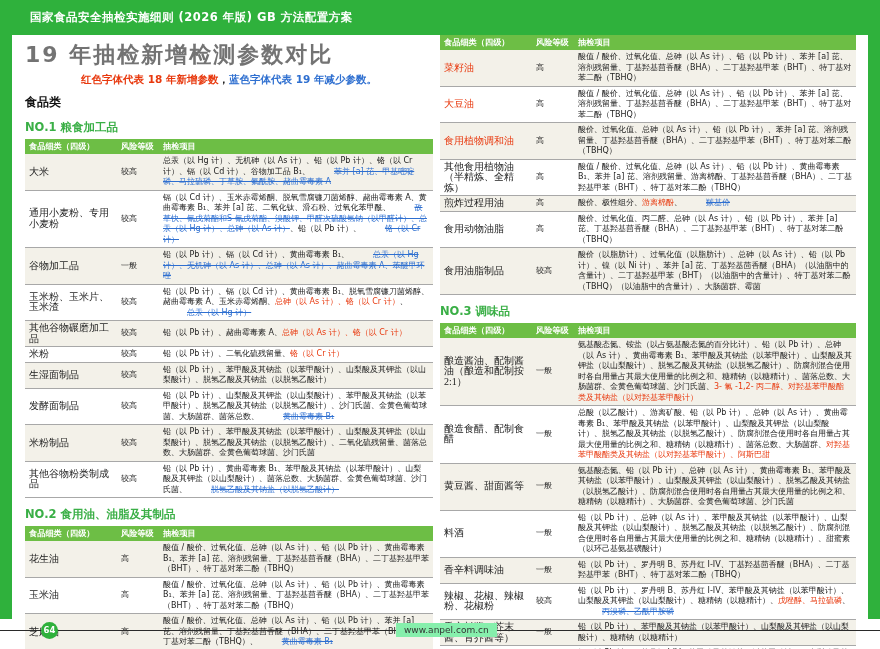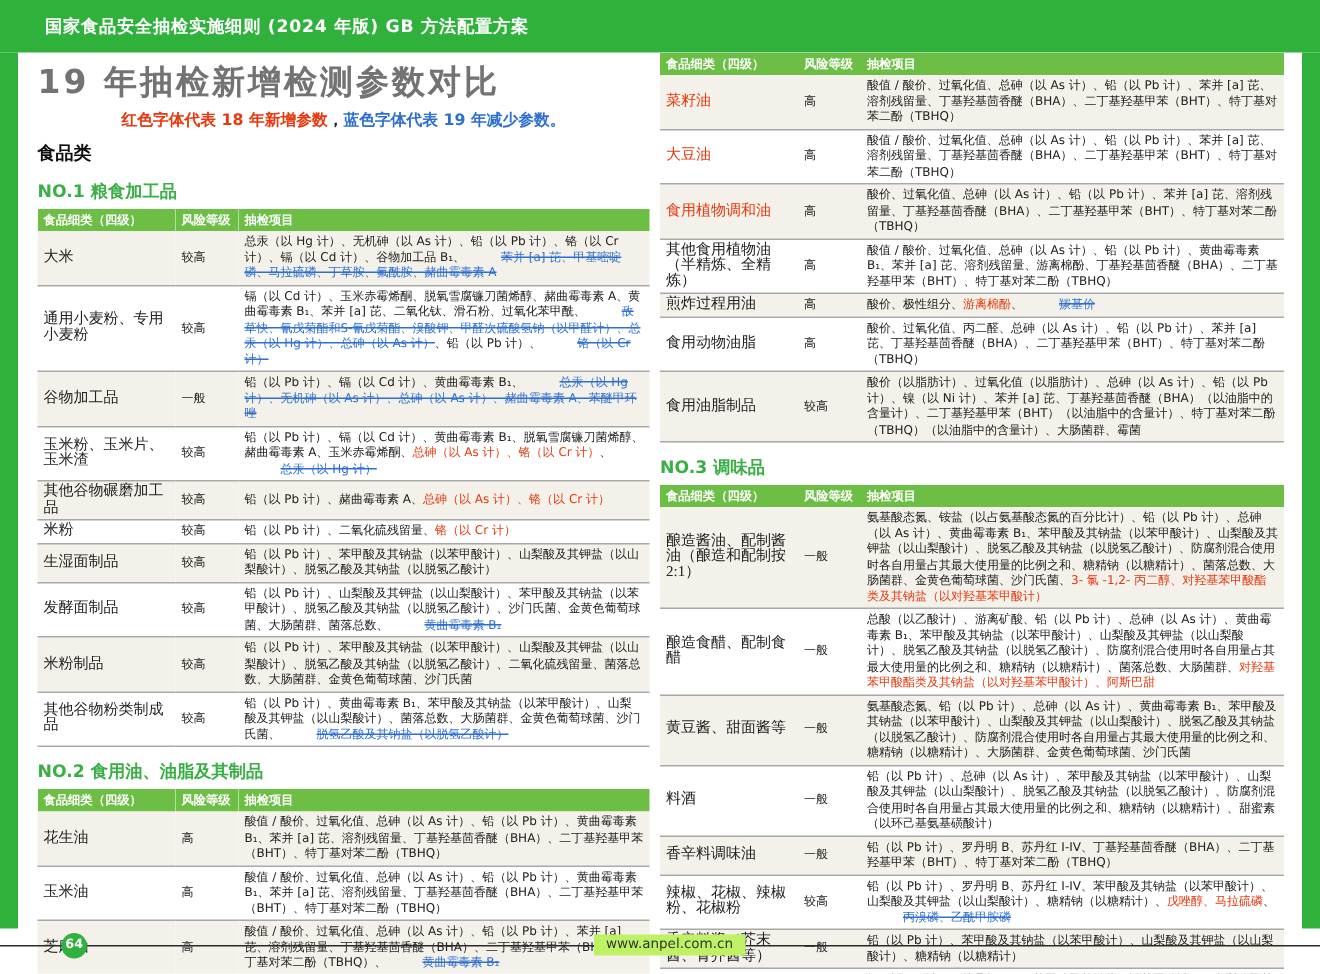--- a/index.html
+++ b/index.html
@@ -26,27 +26,27 @@
   td{padding:2px 4px;vertical-align:middle;border-bottom:1px solid #a8a8a8;line-height:10.5px;}
   tbody tr:nth-child(odd){background:var(--row-alt);}
   td.cat{font-size:10px;font-family:Liberation Serif, serif;}
   td.cat.red{color:var(--red);}
   .seg-new{color:var(--red);}
   .seg-del{color:var(--blue);text-decoration:line-through;margin-left:24px;}
   .footer-line{position:absolute;left:0;top:630px;width:880px;height:1px;background:#2a2a2a;}
   .page-badge{position:absolute;left:41px;top:622px;width:17px;height:17px;border-radius:50%;
               background:var(--green);color:#fff;font-size:8.5px;font-weight:bold;text-align:center;
               line-height:17px;z-index:2;}
-  .site-url{position:absolute;left:396px;top:623px;background:#bef264;padding:0 8px;font-size:9px;
+  .site-url{position:absolute;left:396px;top:623px;background:#86efac;padding:0 8px;font-size:9px;
             color:#333;z-index:2;line-height:14px;}
 </style>
 </head>
 <body>
 
-<div class="banner">国家食品安全抽检实施细则 (2024 年版) GB 方法配置方案</div>
+<div class="banner">国家食品安全抽检实施细则 (2026 年版) GB 方法配置方案</div>
 <div class="strip l"></div>
 <div class="strip r"></div>
 
 <div class="col left">
   <div class="page-title">19 年抽检新增检测参数对比</div>
   <div class="legend">
     <span class="red">红色字体代表 18 年新增参数</span><span>，</span><span class="blue">蓝色字体代表 19 年减少参数。</span>
   </div>
   <div class="food-class">食品类</div>
   <div data-section="no1">

